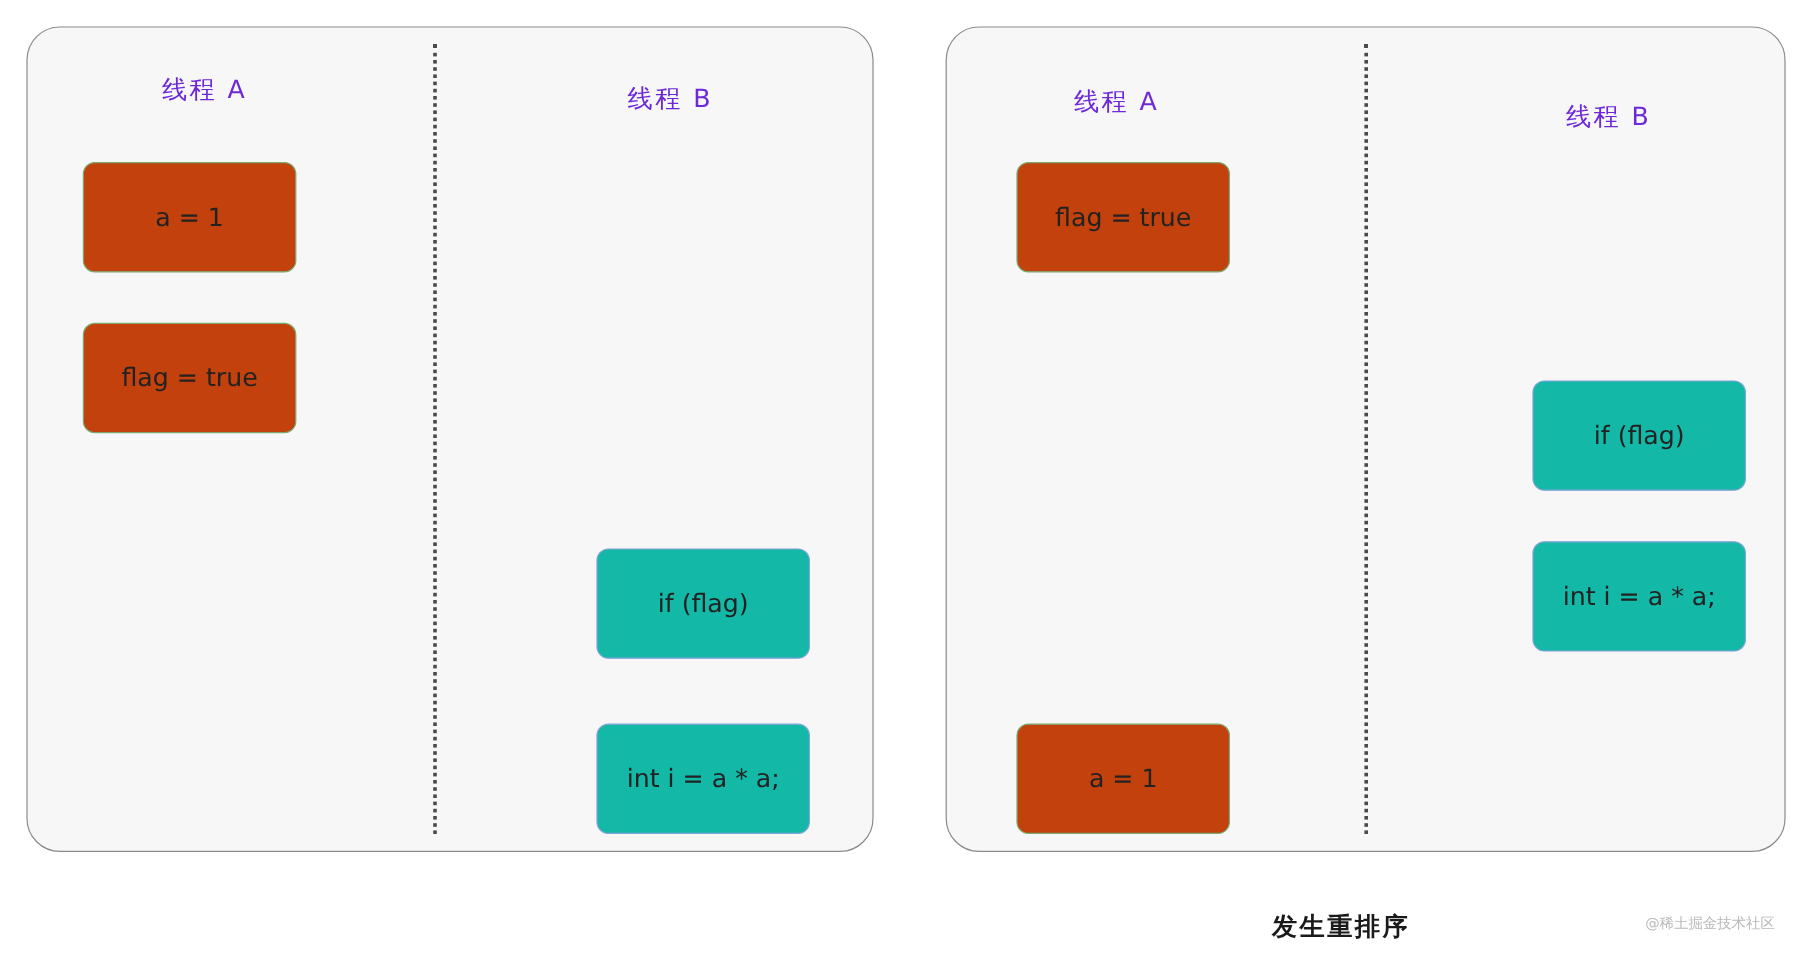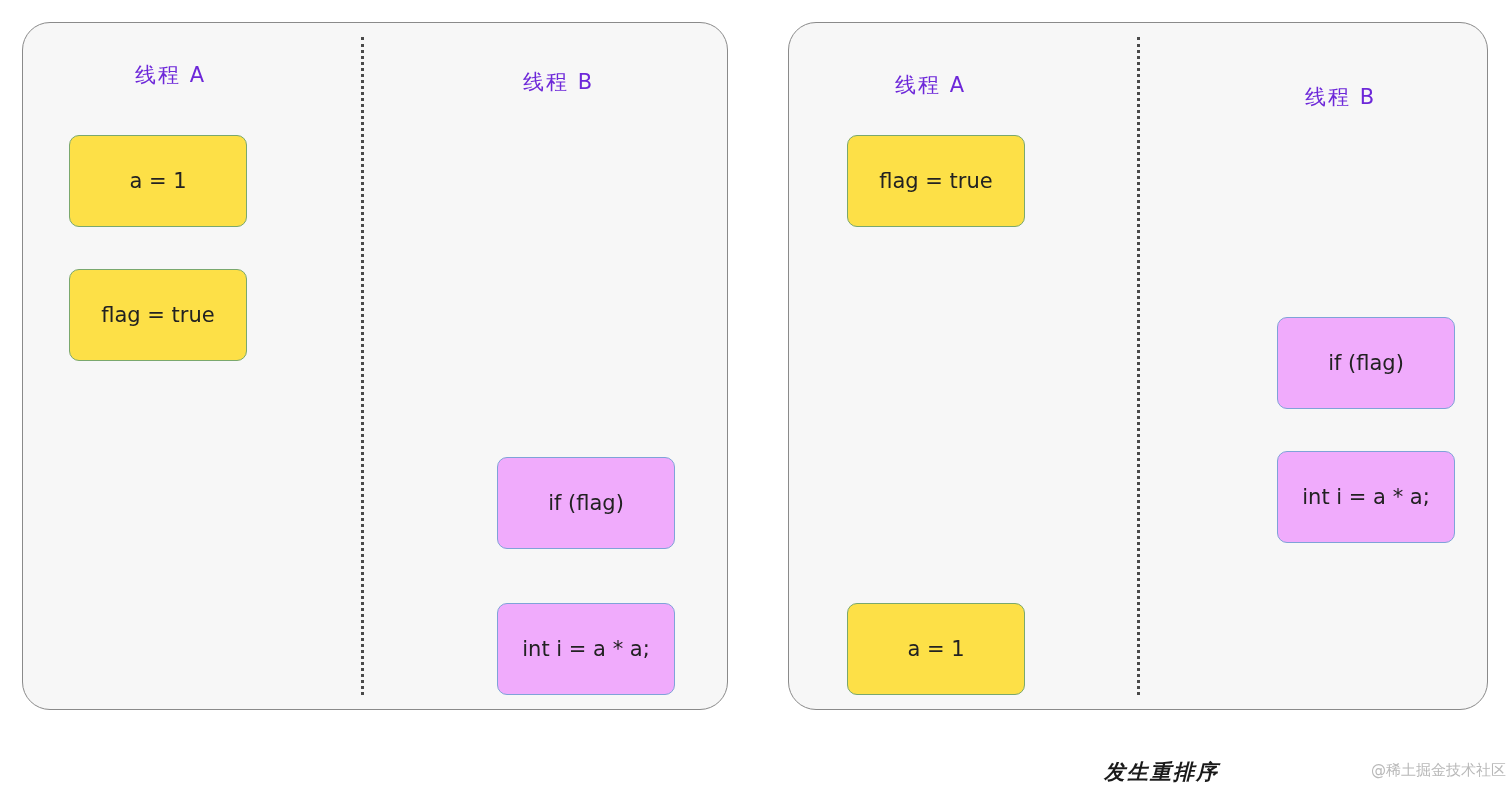--- a/index.html
+++ b/index.html
@@ -58,38 +58,38 @@
     box-sizing: border-box;
     border-radius: 10px;
     display: flex;
     align-items: center;
     justify-content: center;
     font-size: 21px;
     color: #222222;
     white-space: nowrap;
   }
   .node-green {
-    background: #fde047;
+    background: #c2410c;
     border: 1.5px solid #7aa86e;
   }
   .node-blue {
-    background: #f0abfc;
+    background: #14b8a6;
     border: 1.5px solid #7fa3d8;
   }
   .caption {
     position: absolute;
     font-size: 21px;
     font-weight: bold;
     color: #1a1a1a;
     letter-spacing: 2px;
     white-space: nowrap;
   }
   .watermark {
     position: absolute;
-    font-size: 15px;
+    font-size: 12px;
     color: #b9b9b9;
     white-space: nowrap;
   }
 </style>
 </head>
 <body>
 
 <div class="canvas">
 
   <div class="panel panel-left">
@@ -117,17 +117,17 @@
 
     <div class="node node-green" style="left:58px; top:112px; width:178px; height:92px;">flag = true</div>
 
     <div class="node node-blue" style="left:488px; top:294px; width:178px; height:92px;">if (flag)</div>
 
     <div class="node node-blue" style="left:488px; top:428px; width:178px; height:92px;">int i = a * a;</div>
 
     <div class="node node-green" style="left:58px; top:580px; width:178px; height:92px;">a = 1</div>
   </div>
 
-  <div class="caption" style="left:1104px; top:758px;font-style:italic;">发生重排序</div>
+  <div class="caption" style="left:1060px; top:758px;">发生重排序</div>
 
   <div class="watermark" style="left:1371px; top:761px;">@稀土掘金技术社区</div>
 
 </div>
 
 </body></html>

